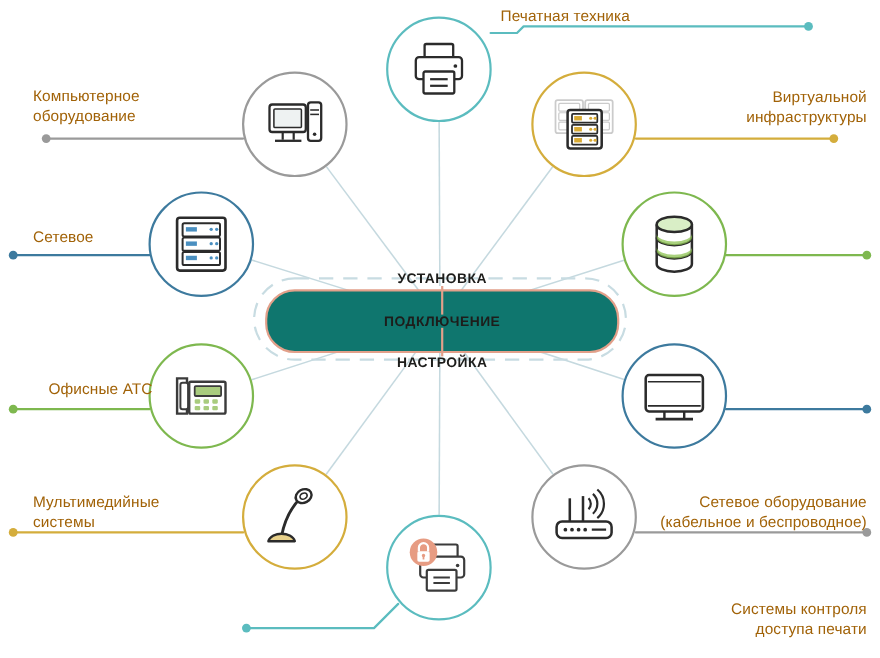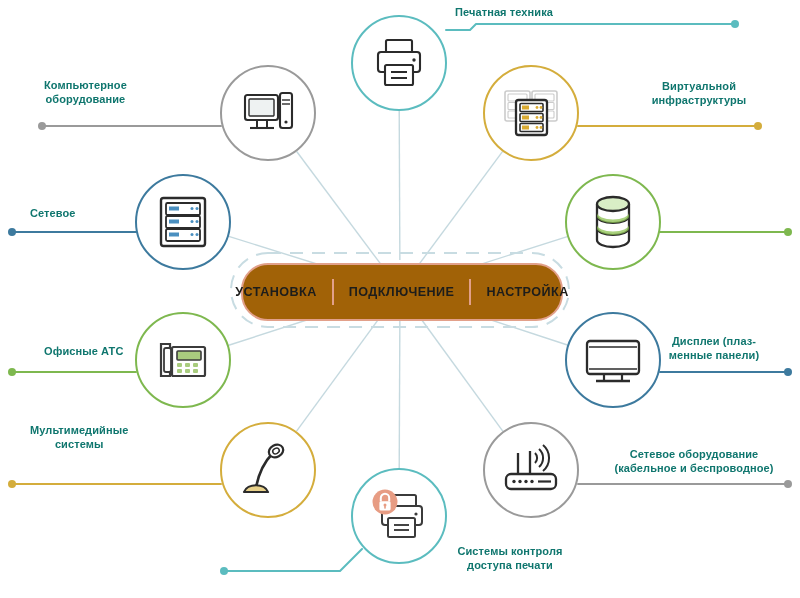--- a/index.html
+++ b/index.html
@@ -6,29 +6,29 @@
   body{width:800px;height:598px;position:relative;overflow:hidden;
        font-family:"Liberation Sans","DejaVu Sans",sans-serif;}
 
   #stage{position:absolute;inset:0;width:800px;height:598px;}
 
   svg.layer{position:absolute;left:0;top:0;width:800px;height:598px;}
   #spokes{z-index:1;}
   #connectors{z-index:2;}
   #nodes{z-index:3;}
 
-  .label{position:absolute;z-index:5;font-size:11px;font-weight:bold;
-         color:#0f766e;line-height:1.25;letter-spacing:.1px;white-space:pre-line;}
+  .label{position:absolute;z-index:5;font-size:14px;font-weight:normal;
+         color:#a16207;line-height:1.25;letter-spacing:.1px;white-space:pre-line;}
   .label.l{text-align:left;}
-  .label.r{text-align:center;}
+  .label.r{text-align:right;}
 
   
   #center-badge{position:absolute;z-index:6;left:241px;top:263px;
         width:318px;height:54px;border:2.5px solid #e2a08a;border-radius:27px;
-        background:#a16207;display:flex;align-items:center;justify-content:center;}
+        background:#0f766e;display:flex;align-items:center;justify-content:center;flex-direction:column;}
   #center-badge .seg{font-size:12.6px;font-weight:bold;color:#1d1d1b;
         letter-spacing:.45px;padding:0 15px;line-height:1;white-space:nowrap;}
   #center-badge .divider{width:2px;height:26px;background:#e2a08a;flex:none;}
 </style>
 </head>
 <body>
 
 <div id="stage">
 
   <svg class="layer" id="spokes" viewBox="0 0 800 598">
@@ -245,27 +245,25 @@
     </svg>
 
   <div id="center-badge">
       <div class="seg">УСТАНОВКА</div>
       <div class="divider"></div>
       <div class="seg">ПОДКЛЮЧЕНИЕ</div>
       <div class="divider"></div>
       <div class="seg">НАСТРОЙКА</div>
     </div>
 <div class="label l" style="left: 455px; top: 6px;">Печатная техника</div>
-    <div class="label l" style="left: 44px; top: 79px; text-align: center;">Компьютерное
+    <div class="label l" style="left: 30px; top: 79px;">Компьютерное
 оборудование</div>
     <div class="label r" style="left: 610px; top: 80px; width: 178px;">Виртуальной
 инфраструктуры</div>
     <div class="label l" style="left: 30px; top: 207px;">Сетевое</div>
     <div class="label l" style="left: 44px; top: 345px;">Офисные АТС</div>
-    <div class="label r" style="left: 640px; top: 335px; width: 148px;">Дисплеи (плаз-
-менные панели)</div>
-    <div class="label l" style="left: 30px; top: 424px; text-align: center;">Мультимедийные
+    <div class="label l" style="left: 30px; top: 448px;">Мультимедийные
 системы</div>
     <div class="label r" style="left: 600px; top: 448px; width: 188px;">Сетевое оборудование
 (кабельное и беспроводное)</div>
     <div class="label r" style="left: 232px; top: 545px; width: 556px;">Системы контроля
 доступа печати</div>
   </div>
 
 </body></html>

